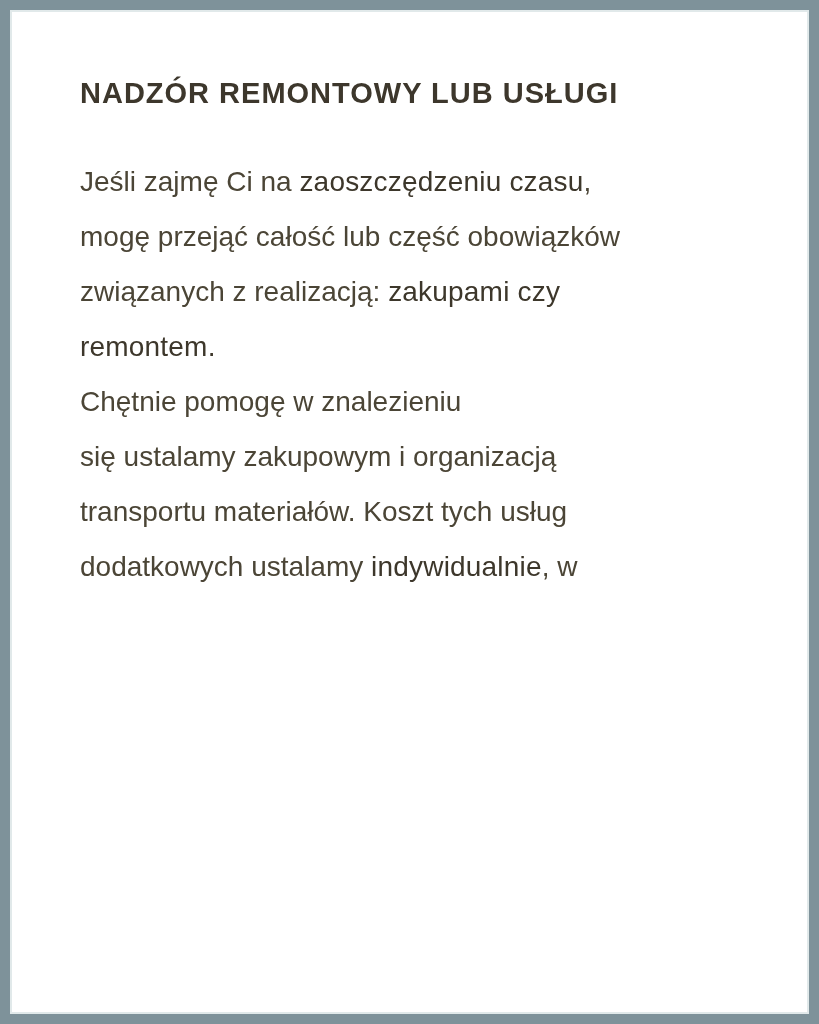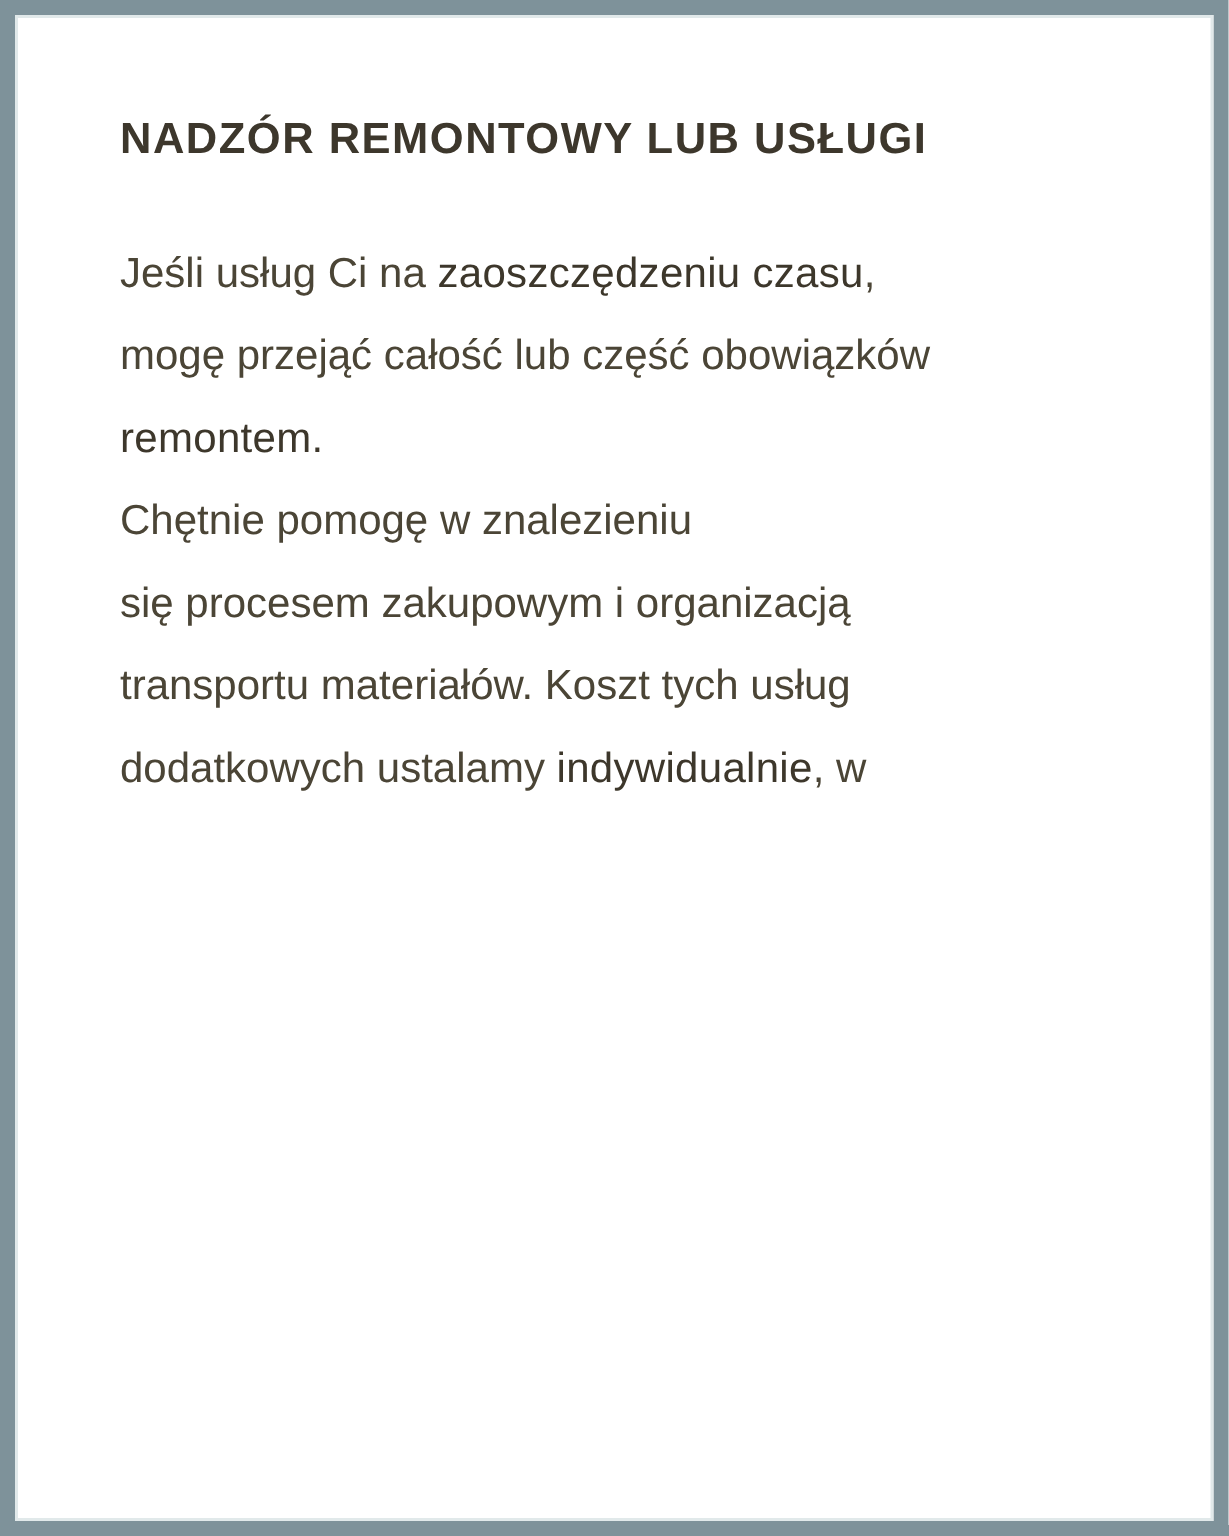--- a/index.html
+++ b/index.html
@@ -60,22 +60,23 @@
 </style>
 </head>
 <body>
 
 <div class="frame">
   <div class="content">
     <h1 class="page-title">
       <span class="h-line">NADZÓR REMONTOWY LUB USŁUGI</span>
     </h1>
     <div class="body-text" id="body-text">
-        <div class="text-line"><span class="run">Jeśli usług Ci na </span><span class="run bold">zaoszczędzeniu czasu</span><span class="run">,</span></div>
+        <div class="text-line"><span class="run">Jeśli zajmę Ci na </span><span class="run bold">zaoszczędzeniu czasu</span><span class="run">,</span></div>
         <div class="text-line"><span class="run">mogę przejąć całość lub część obowiązków</span></div>
+        <div class="text-line"><span class="run">związanych z realizacją: </span><span class="run bold">zakupami czy</span></div>
         <div class="text-line"><span class="run bold">remontem.</span></div>
         <div class="text-line"><span class="run">Chętnie pomogę w znalezieniu</span></div>
-        <div class="text-line"><span class="run">się procesem zakupowym i organizacją</span></div>
+        <div class="text-line"><span class="run">się ustalamy zakupowym i organizacją</span></div>
         <div class="text-line"><span class="run">transportu materiałów. Koszt tych usług</span></div>
         <div class="text-line"><span class="run">dodatkowych ustalamy </span><span class="run bold">indywidualnie</span><span class="run">, w</span></div>
       </div>
   </div>
 </div>
 
 </body></html>

